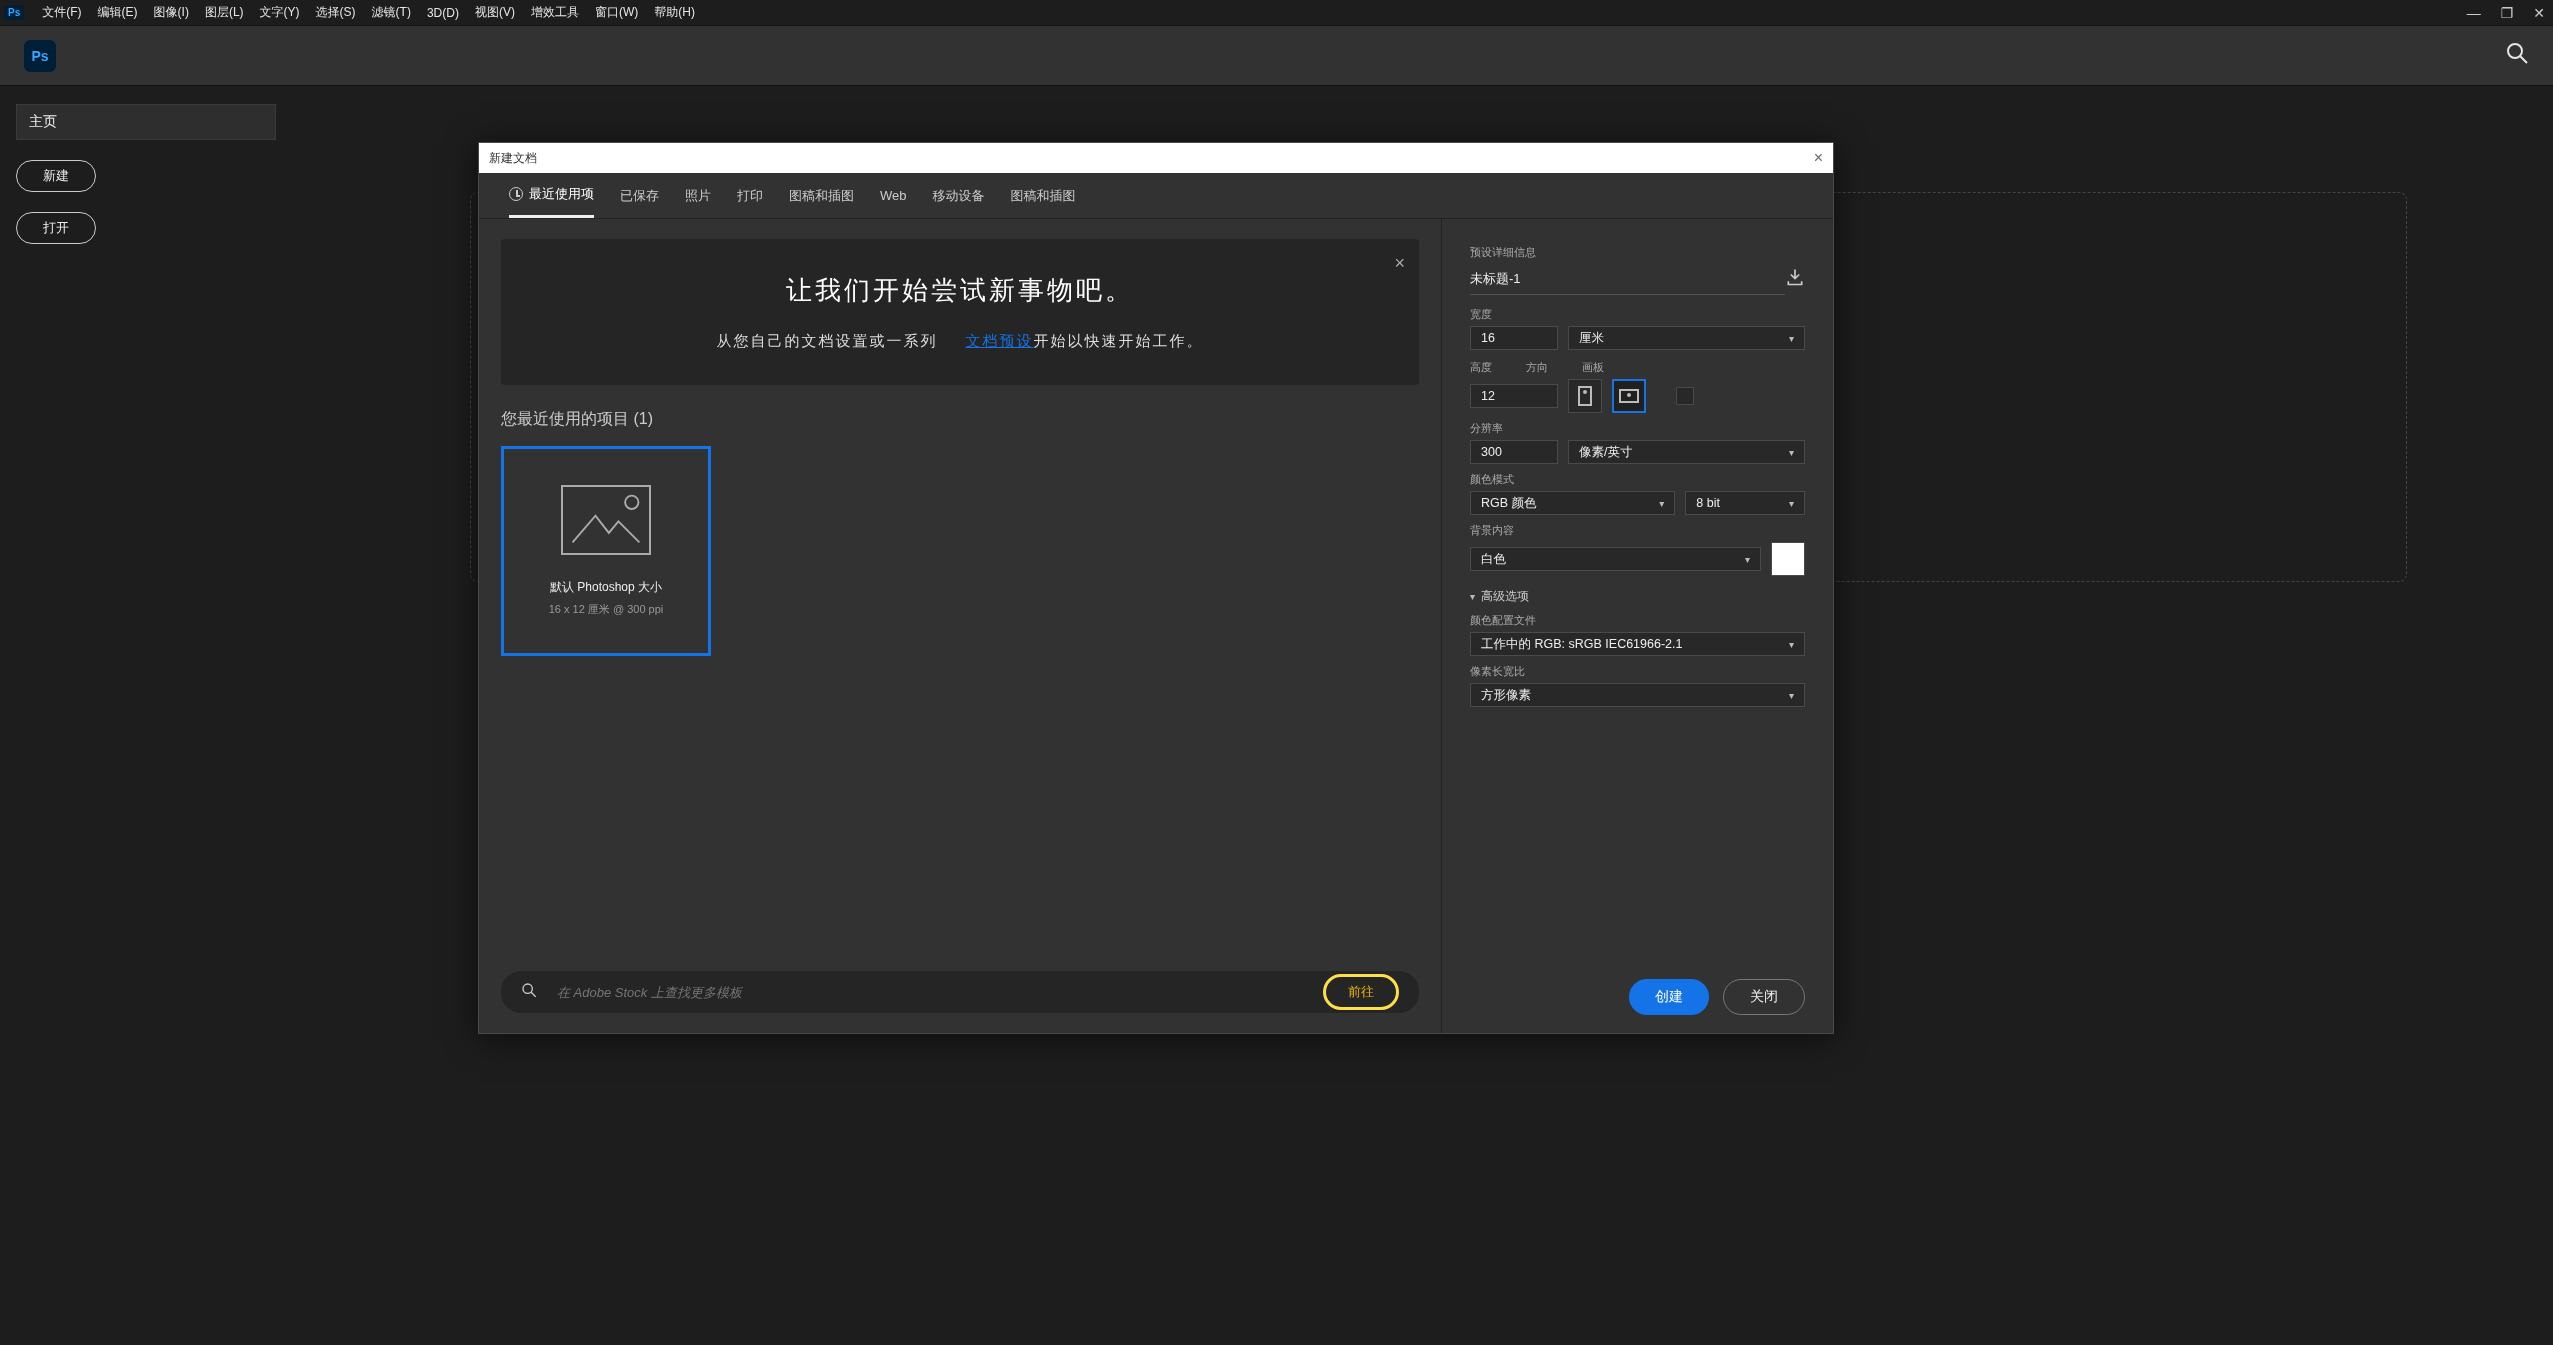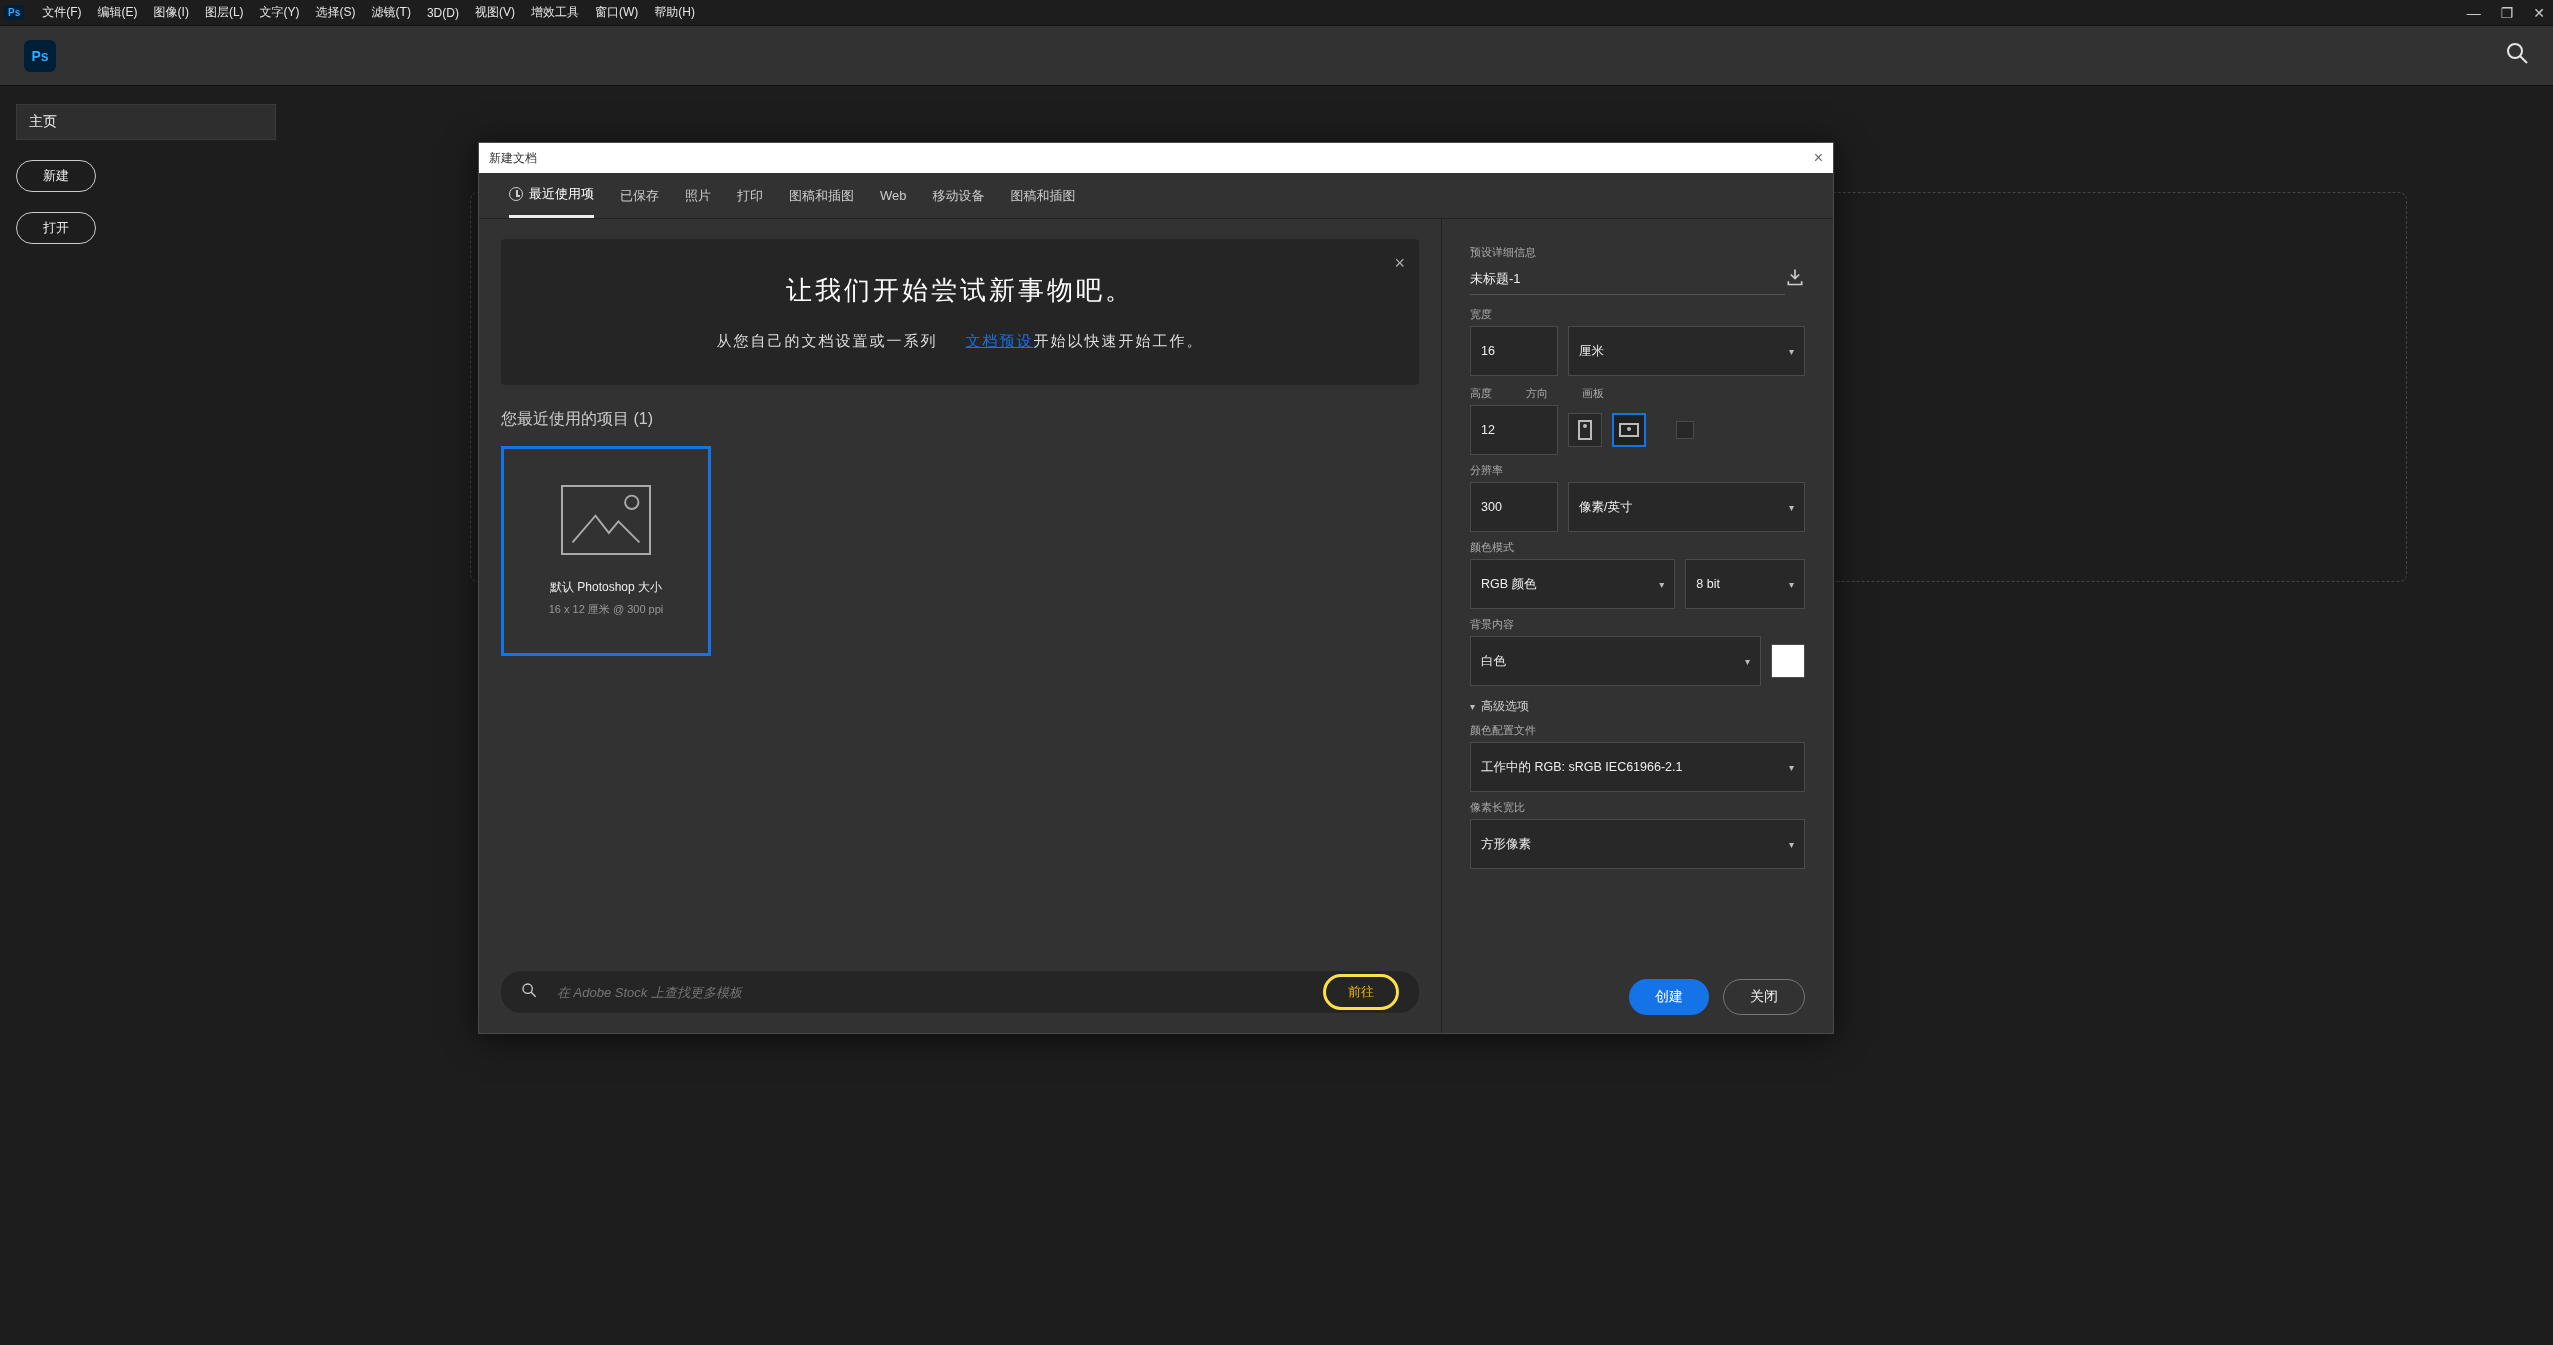--- a/index.html
+++ b/index.html
@@ -172,21 +172,21 @@
   .dlg-right {
     width: 392px;
     border-left: 1px solid #222;
     padding: 18px 28px 18px 28px;
     display:flex; flex-direction:column;
     background:#323232;
   }
   .sect-label { color:#aaa; font-size: 11px; margin-top: 8px; margin-bottom: 4px;}
   .row { display:flex; gap:10px; align-items:center;}
   .fld {
-    background:#282828; border: 1px solid #4a4a4a; height: 50px;
+    background:#282828; border: 1px solid #4a4a4a; height: 24px;
     padding: 0 10px; display:flex; align-items:center; font-size:12.5px; color:#eee;
   }
   .num { width: 88px;}
   .sel { flex:1; justify-content:space-between; position:relative;}
   .chev { color:#bbb; font-size: 10px; }
   .dl-ico { color:#ccc; font-size:18px; margin-left:auto;}
   
   .name-row{ display:flex; align-items:center; margin-bottom: 4px;}
   .name-row .name-val{ flex:1; color:#eee; font-size:13px; padding: 6px 0; border-bottom: 1px solid #555;}
 

